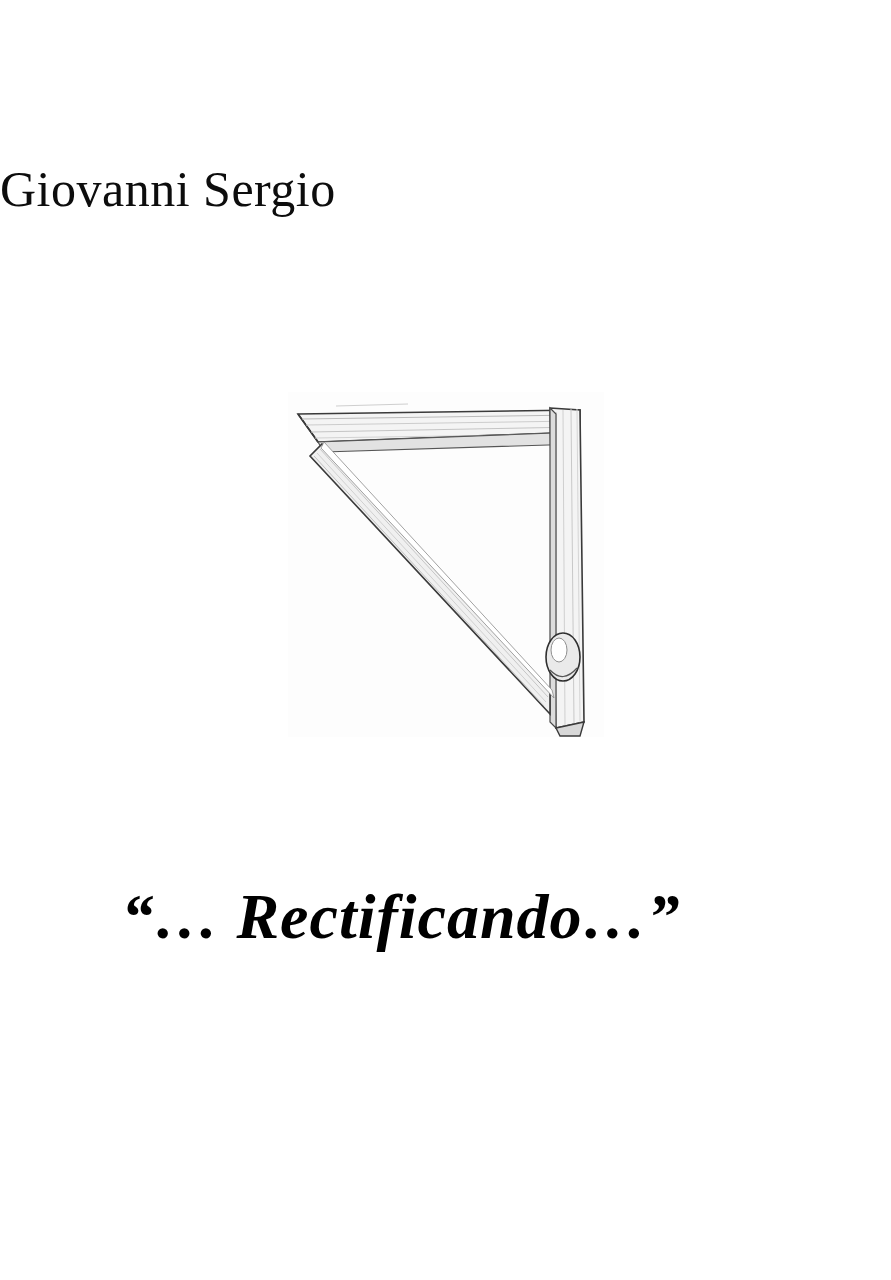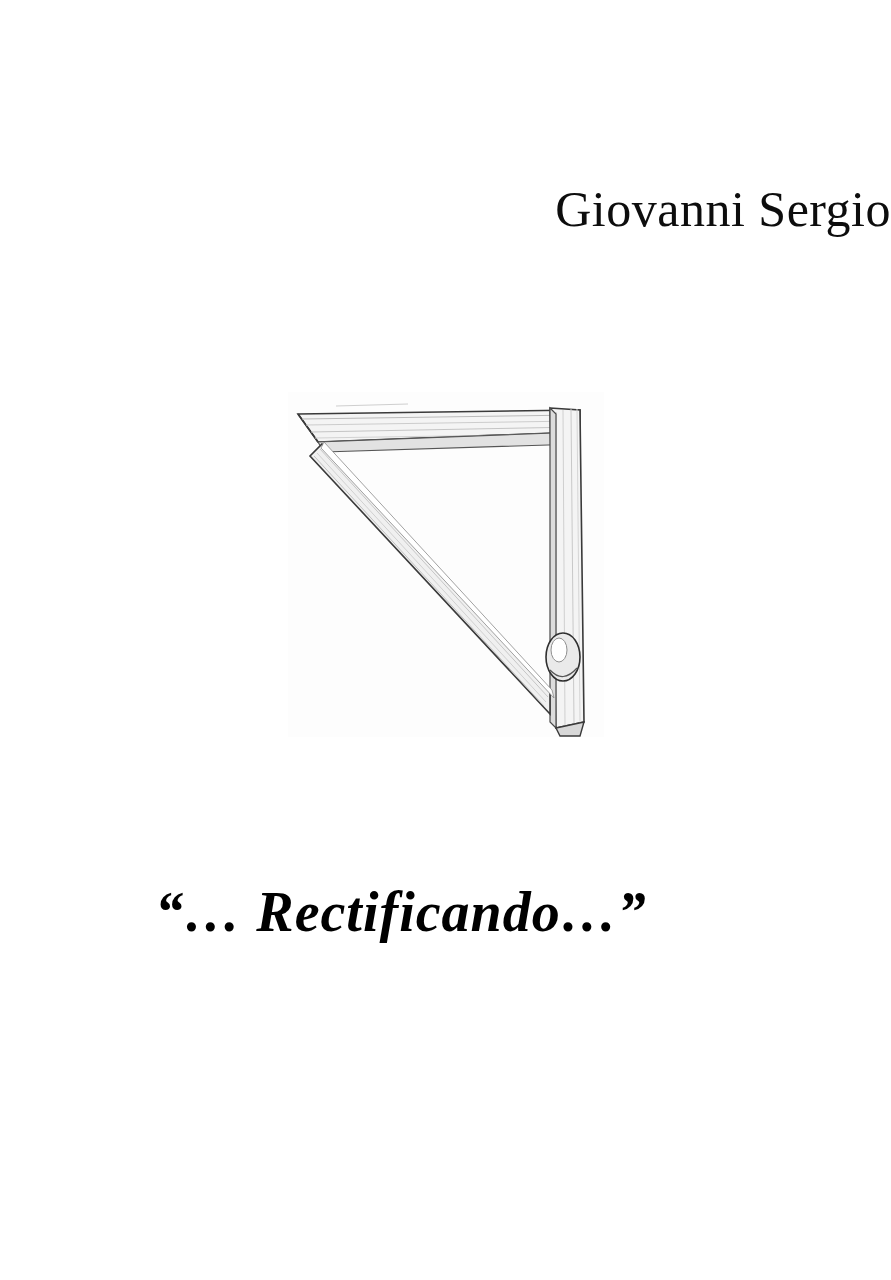--- a/index.html
+++ b/index.html
@@ -19,27 +19,26 @@
     width: 891px;
     height: 1280px;
     position: relative;
     background: #ffffff;
   }
   .author {
     position: absolute;
     top: 160px;
     left: 0;
     width: 891px;
-    text-align: right;
+    text-align: left;
     font-family: "Liberation Serif", serif;
     font-size: 50px;
     font-weight: 400;
     letter-spacing: 0.5px;
     color: #0d0d0d;
-    margin-top: 20px;
   }
   
   .cover-art {
     position: absolute;
     top: 392px;
     left: 288px;
     width: 316px;
     height: 345px;
     background: #fdfdfd;
   }
@@ -48,21 +47,21 @@
   }
   .title {
     position: absolute;
     top: 880px;
     left: 0;
     width: 802px;
     text-align: center;
     font-family: "Liberation Serif", serif;
     font-style: italic;
     font-weight: 700;
-    font-size: 56px;
+    font-size: 64px;
     letter-spacing: 1px;
     color: #000000;
   }
 </style>
 </head>
 <body>
 
 <div class="page">
 
   <div class="author">Giovanni Sergio</div>

